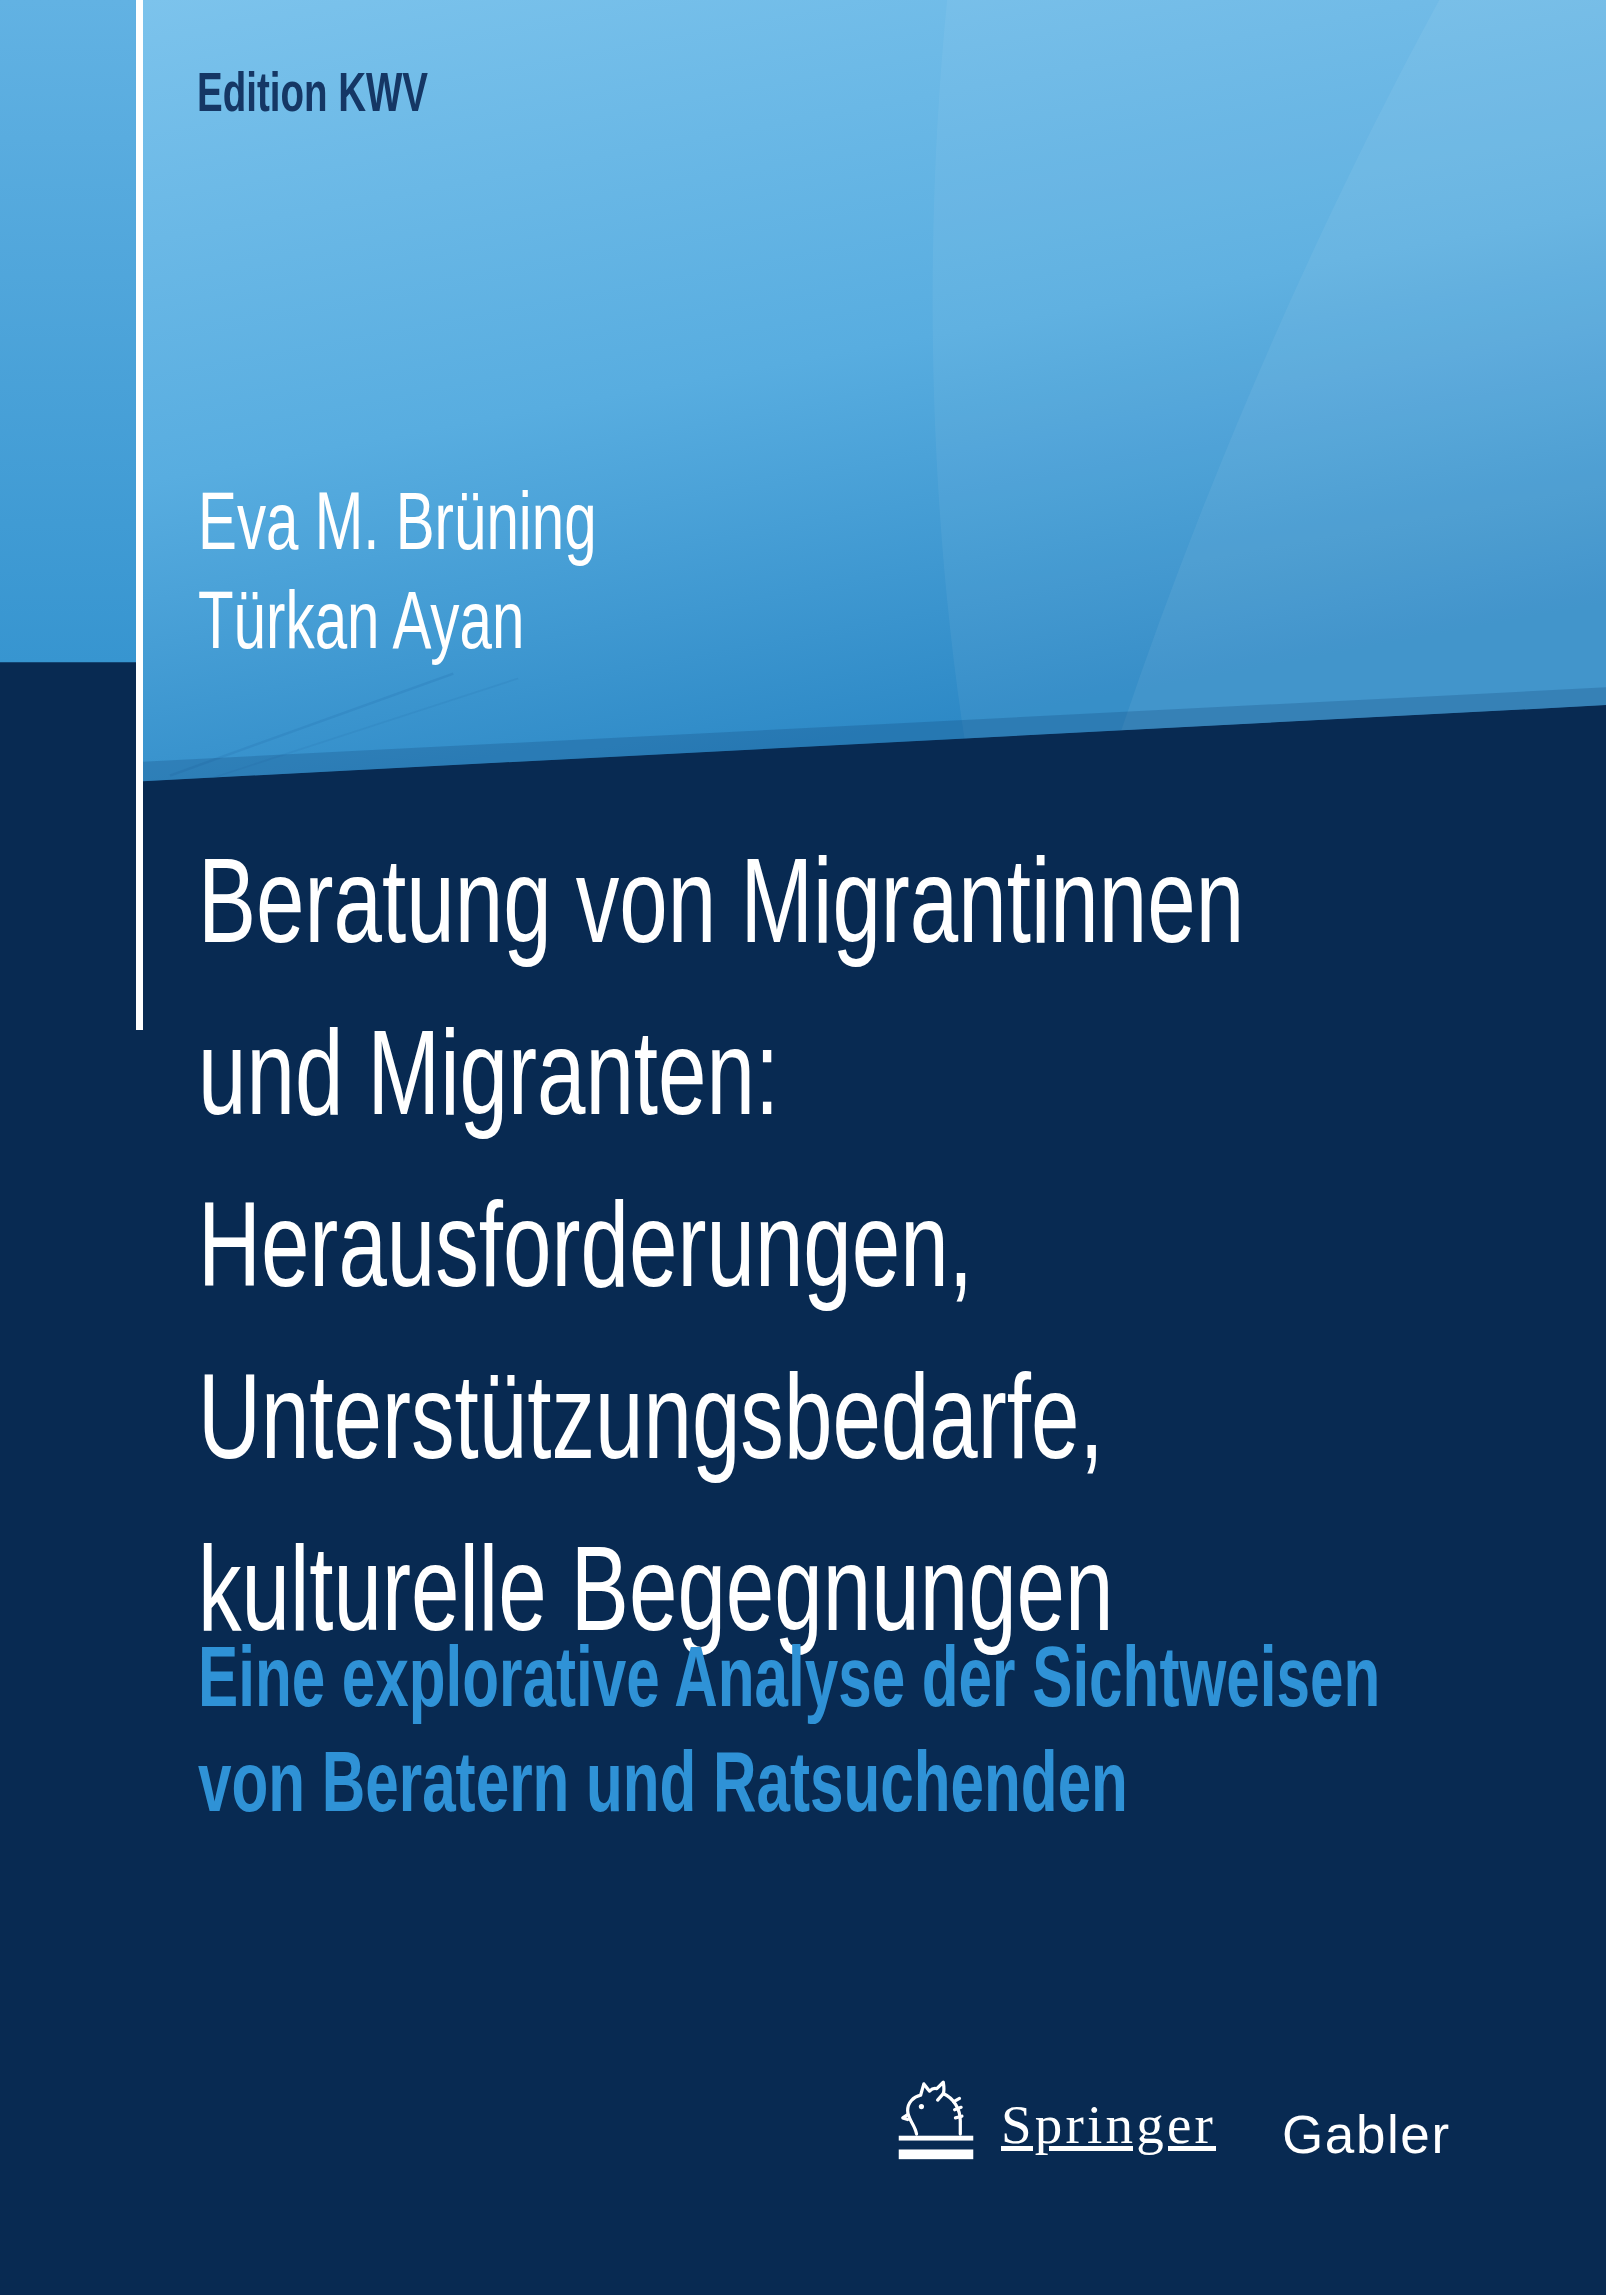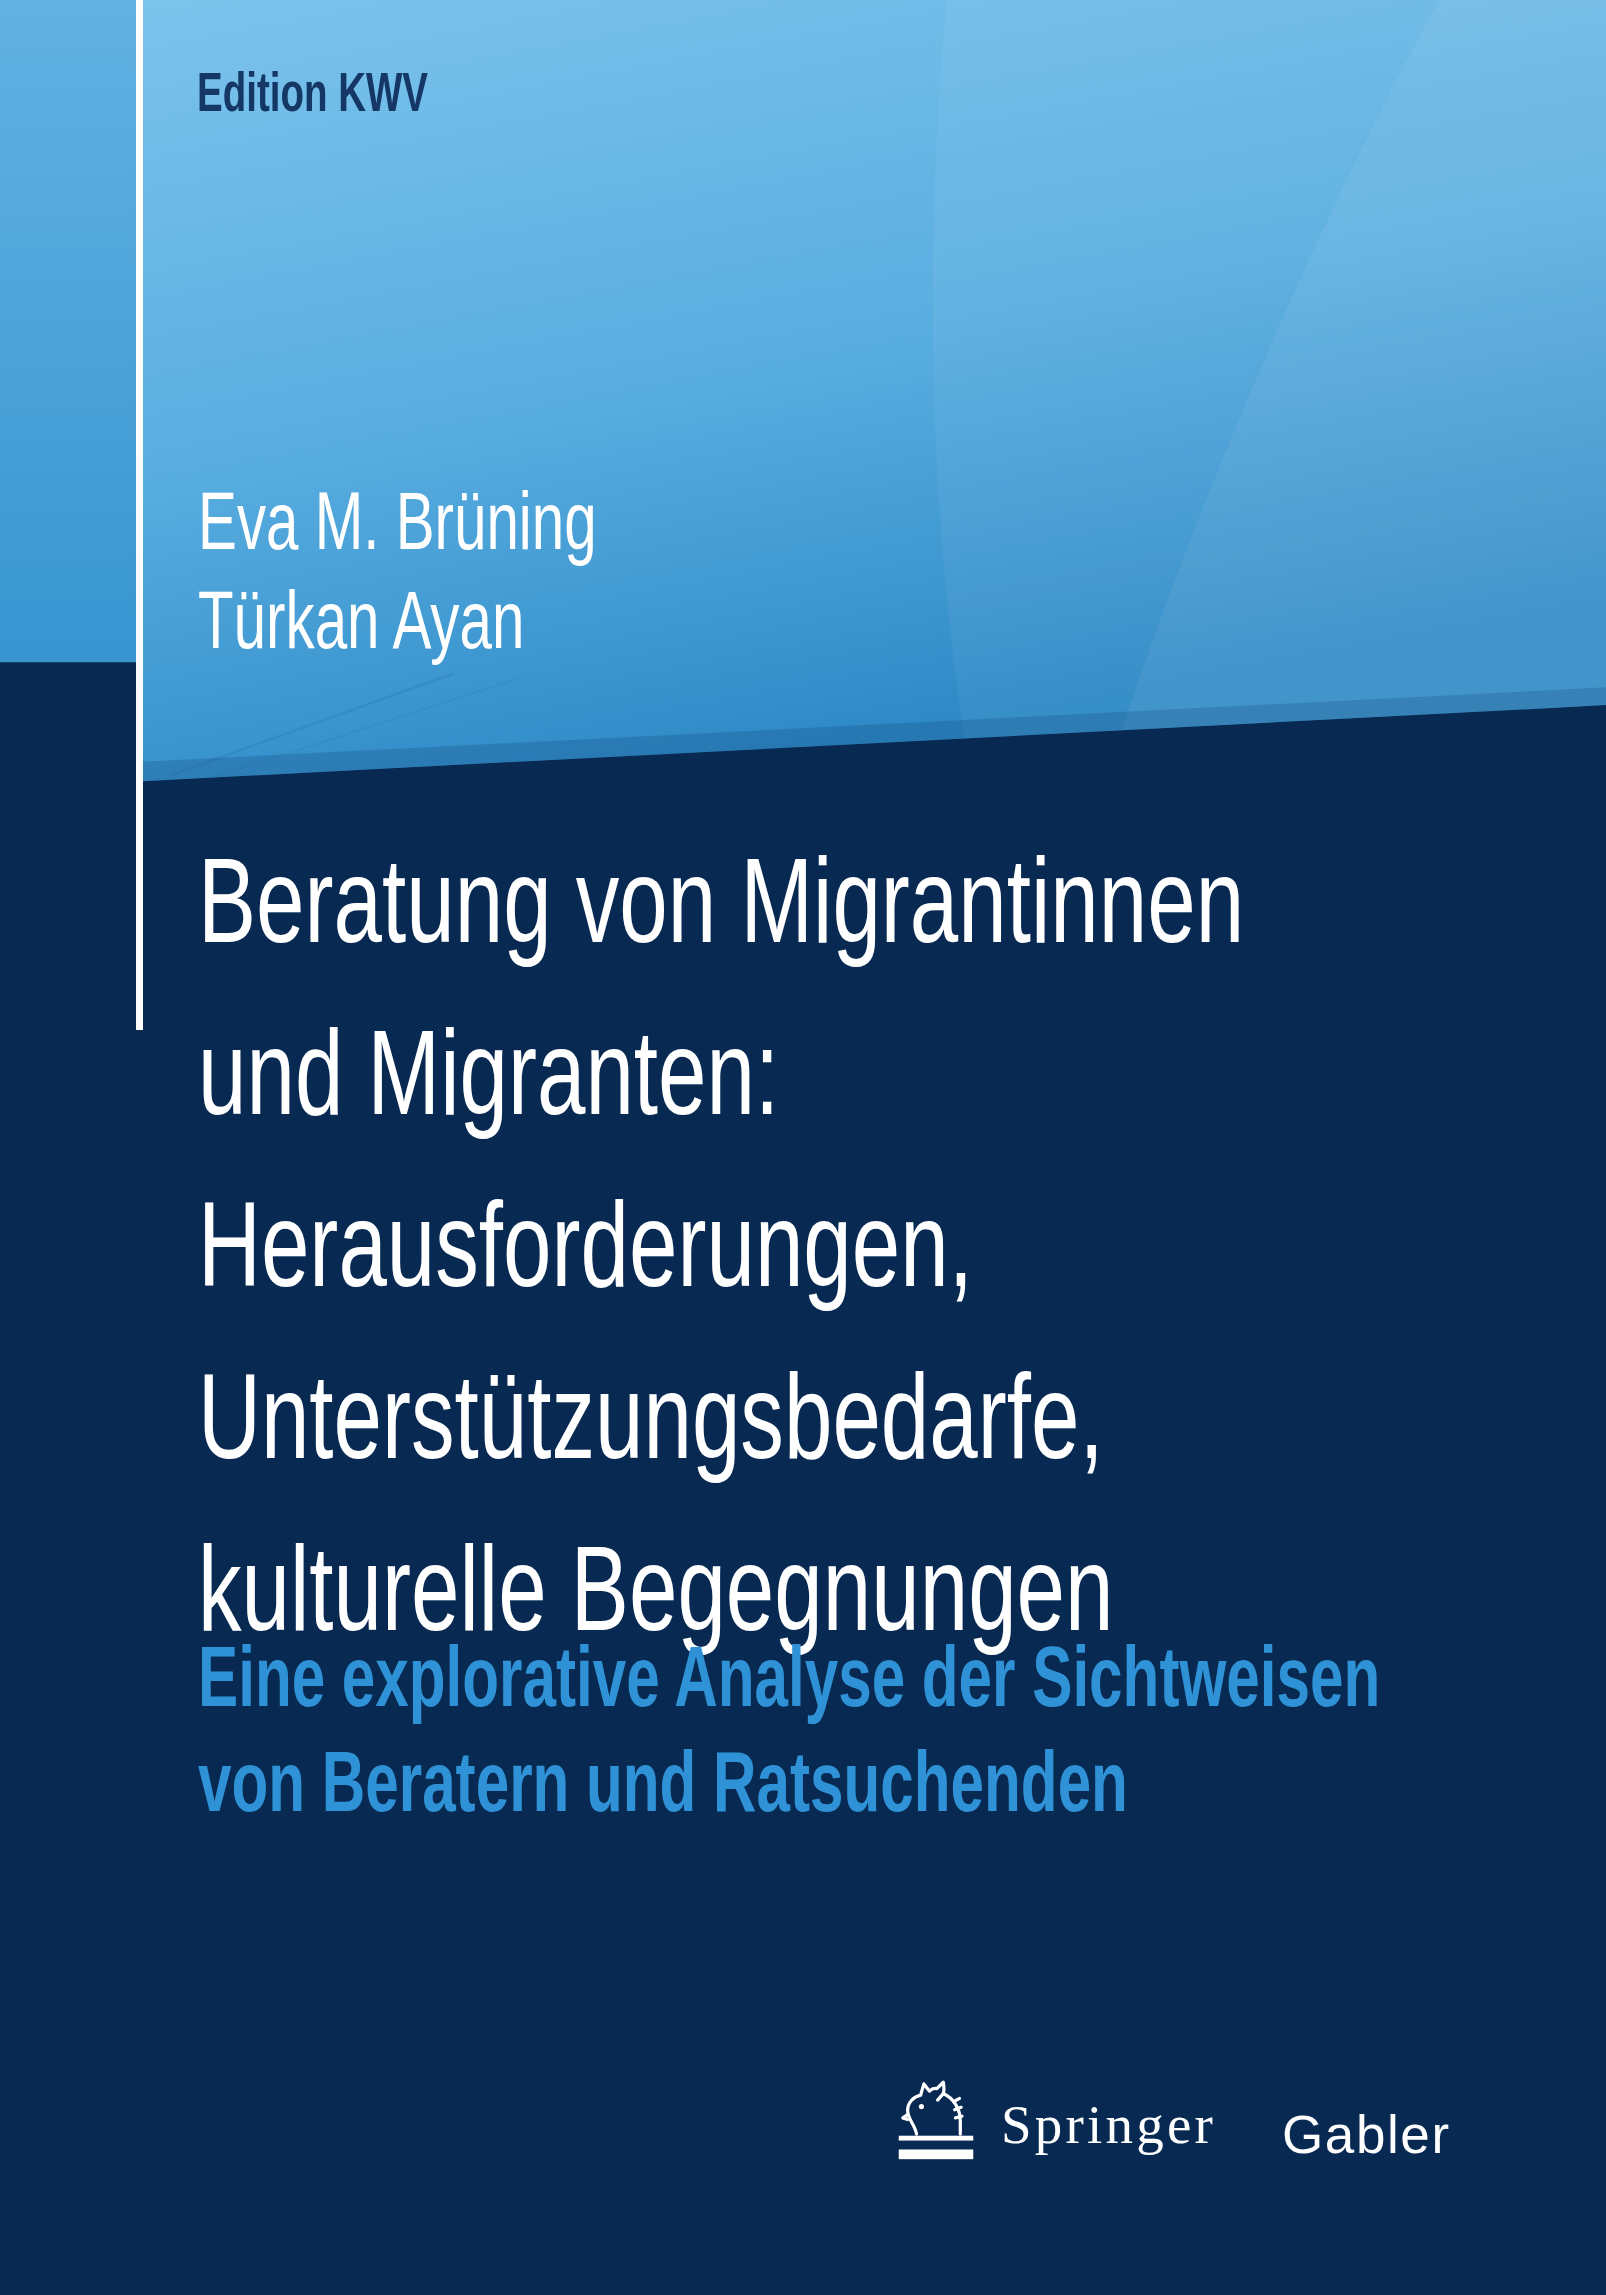--- a/index.html
+++ b/index.html
@@ -51,21 +51,21 @@
     font-size:86px;line-height:105px;font-weight:600;
     color:var(--subtitle-color);
     transform:scaleX(0.70);
   }
   .publisher{position:absolute;left:897px;top:2079px;width:615px;height:89px;}
   .horse{position:absolute;left:0;top:0;}
   .pub-word{position:absolute;white-space:nowrap;color:var(--white);}
   .springer{
     left:104px;top:13.8px;
     font-family:"Liberation Serif", serif;
-    font-size:55px;letter-spacing:3.2px;
+    font-size:55px;letter-spacing:3.2px;text-decoration:underline;
   }
   .gabler{
     left:385px;top:25px;
     font-family:"Liberation Sans", sans-serif;
     font-weight:300;font-size:53px;letter-spacing:1.6px;
   }
 </style>
 </head>
 <body>
 

